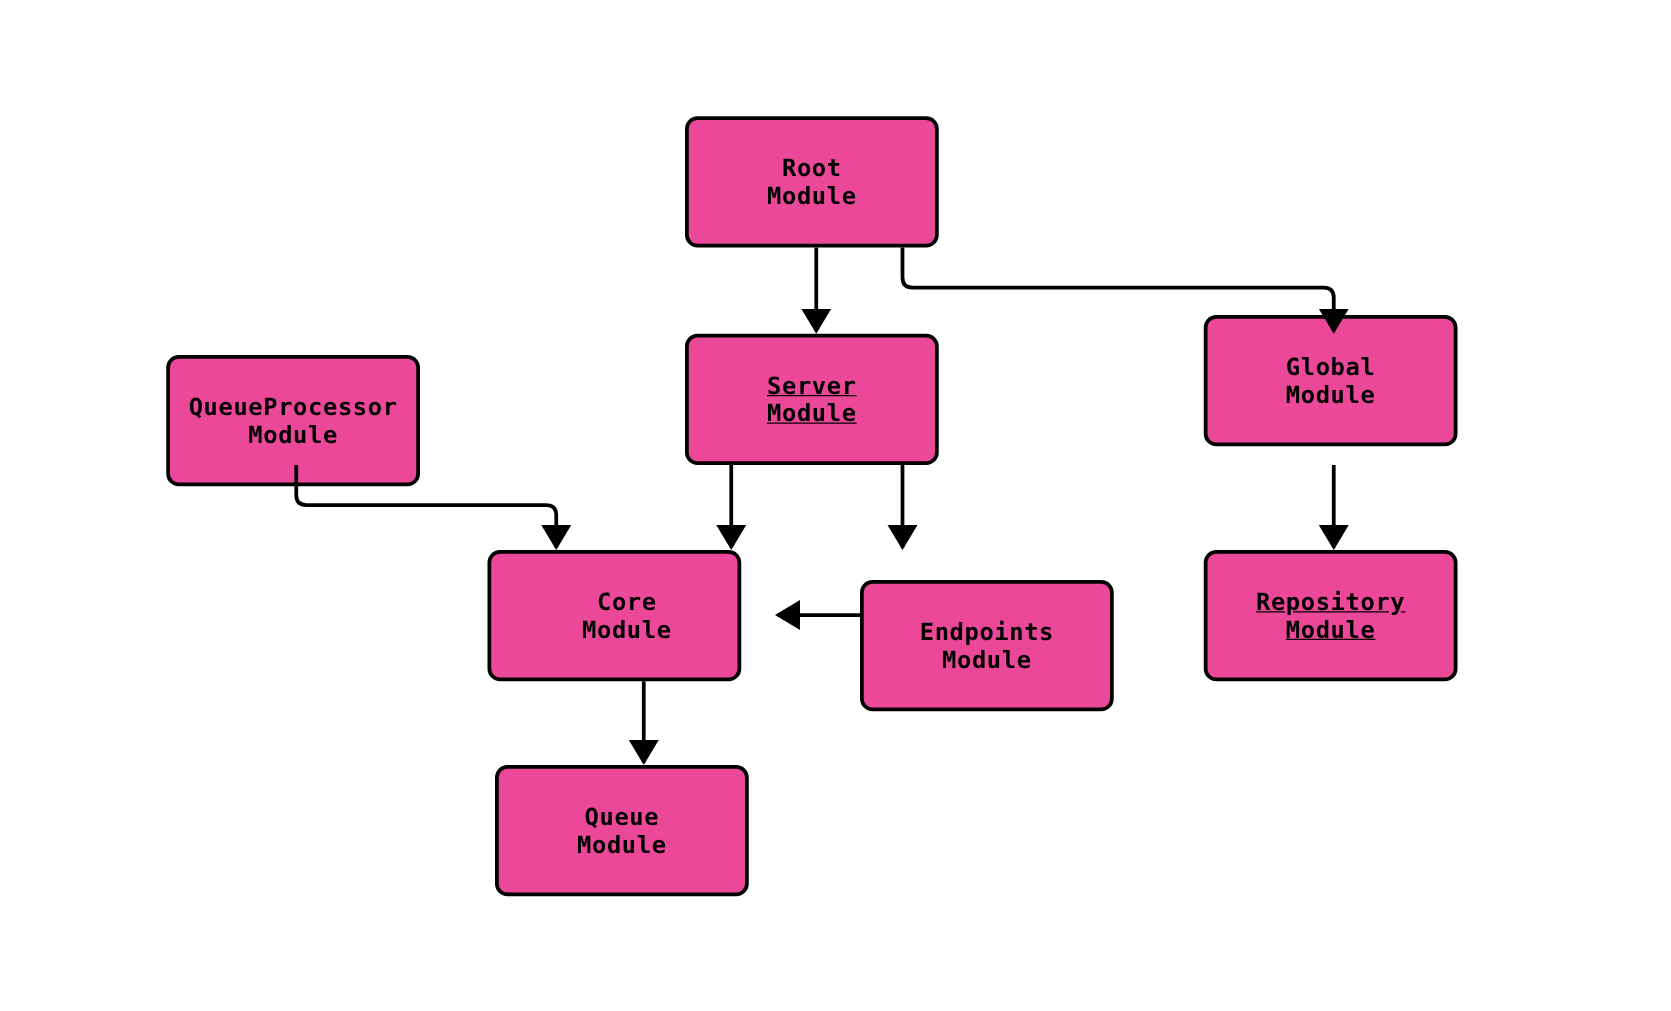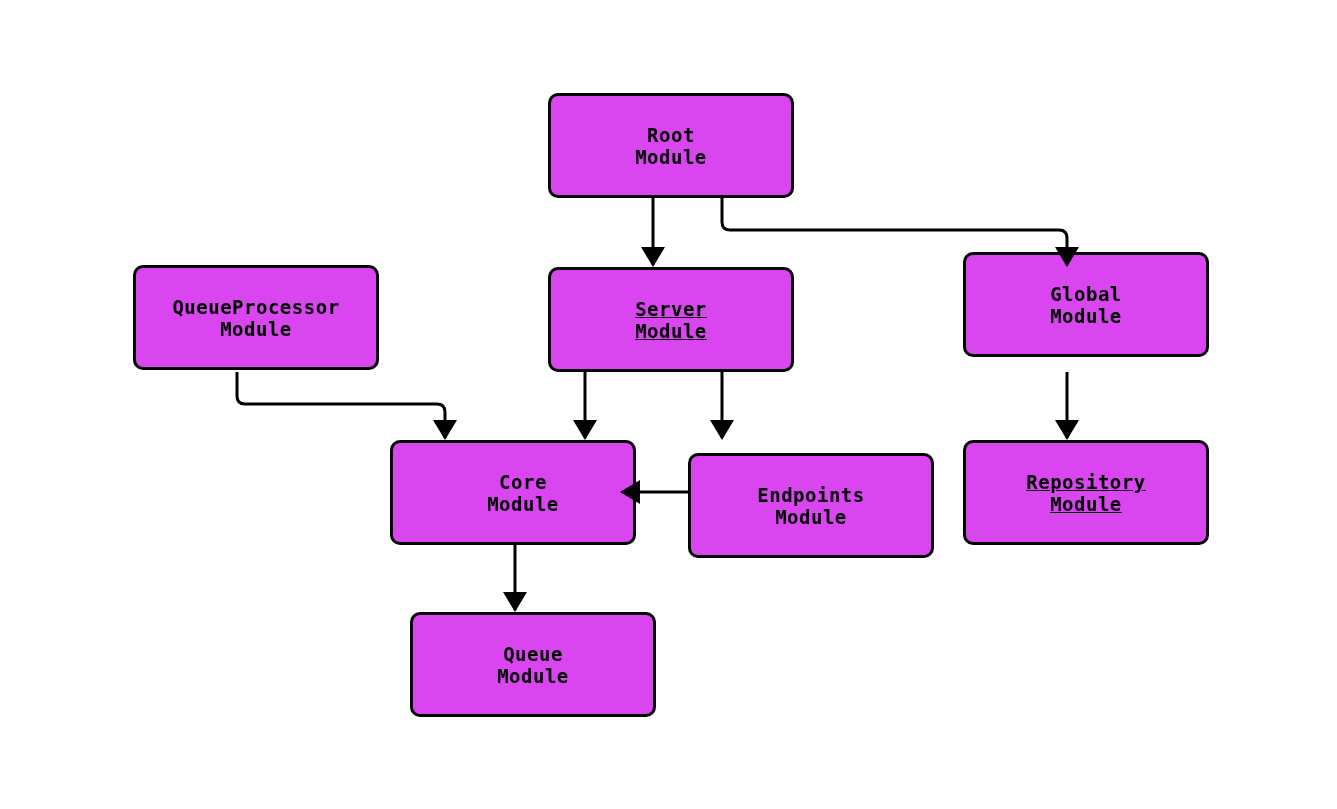--- a/index.html
+++ b/index.html
@@ -6,26 +6,26 @@
   .canvas {
     position: relative;
     width: 1337px;
     height: 809px;
     background: #ffffff;
     font-family: "DejaVu Sans Mono", monospace;
     overflow: hidden;
   }
   .node {
     position: absolute;
-    width: 246px;
+    width: 203px;
     height: 105px;
     box-sizing: border-box;
     border: 3px solid #000000;
     border-radius: 10px;
-    background: #d946ef;
+    background: #ec4899;
     display: flex;
     align-items: center;
     justify-content: center;
   }
   .node .label {
     font-weight: bold;
     font-size: 19px;
     line-height: 22px;
     letter-spacing: 0.5px;
     text-align: center;
@@ -47,45 +47,45 @@
 </style>
 </head>
 <body>
 
 <div class="canvas">
 
   <div class="node" style="left:548px; top:93px;">
     <span class="label">Root
 Module</span>
   </div>
-  <div class="node" style="left:133px; top:265px;">
+  <div class="node" style="left:133px; top:284px;">
     <span class="label">QueueProcessor
 Module</span>
   </div>
   <div class="node" style="left:548px; top:267px;text-decoration:underline;">
     <span class="label">Server
 Module</span>
   </div>
   <div class="node" style="left:963px; top:252px;">
     <span class="label">Global
 Module</span>
   </div>
   <div class="node" style="left:390px; top:440px;padding-left:20px;">
     <span class="label">Core
 Module</span>
   </div>
-  <div class="node" style="left:688px; top:453px;">
+  <div class="node" style="left:688px; top:464px;">
     <span class="label">Endpoints
 Module</span>
   </div>
   <div class="node" style="left:963px; top:440px;text-decoration:underline;">
     <span class="label">Repository
 Module</span>
   </div>
-  <div class="node" style="left:410px; top:612px;">
+  <div class="node" style="left:396px; top:612px;">
     <span class="label">Queue
 Module</span>
   </div>
 
   <svg class="edges" viewBox="0 0 1337 809" xmlns="http://www.w3.org/2000/svg">
     <defs>
       <marker id="arrow" viewBox="0 0 10 12" markerWidth="20" markerHeight="26" markerUnits="userSpaceOnUse" refX="9" refY="6" orient="auto">
         <path d="M0,0 L10,6 L0,12 Z" fill="#000000"></path>
       </marker>
     </defs>

